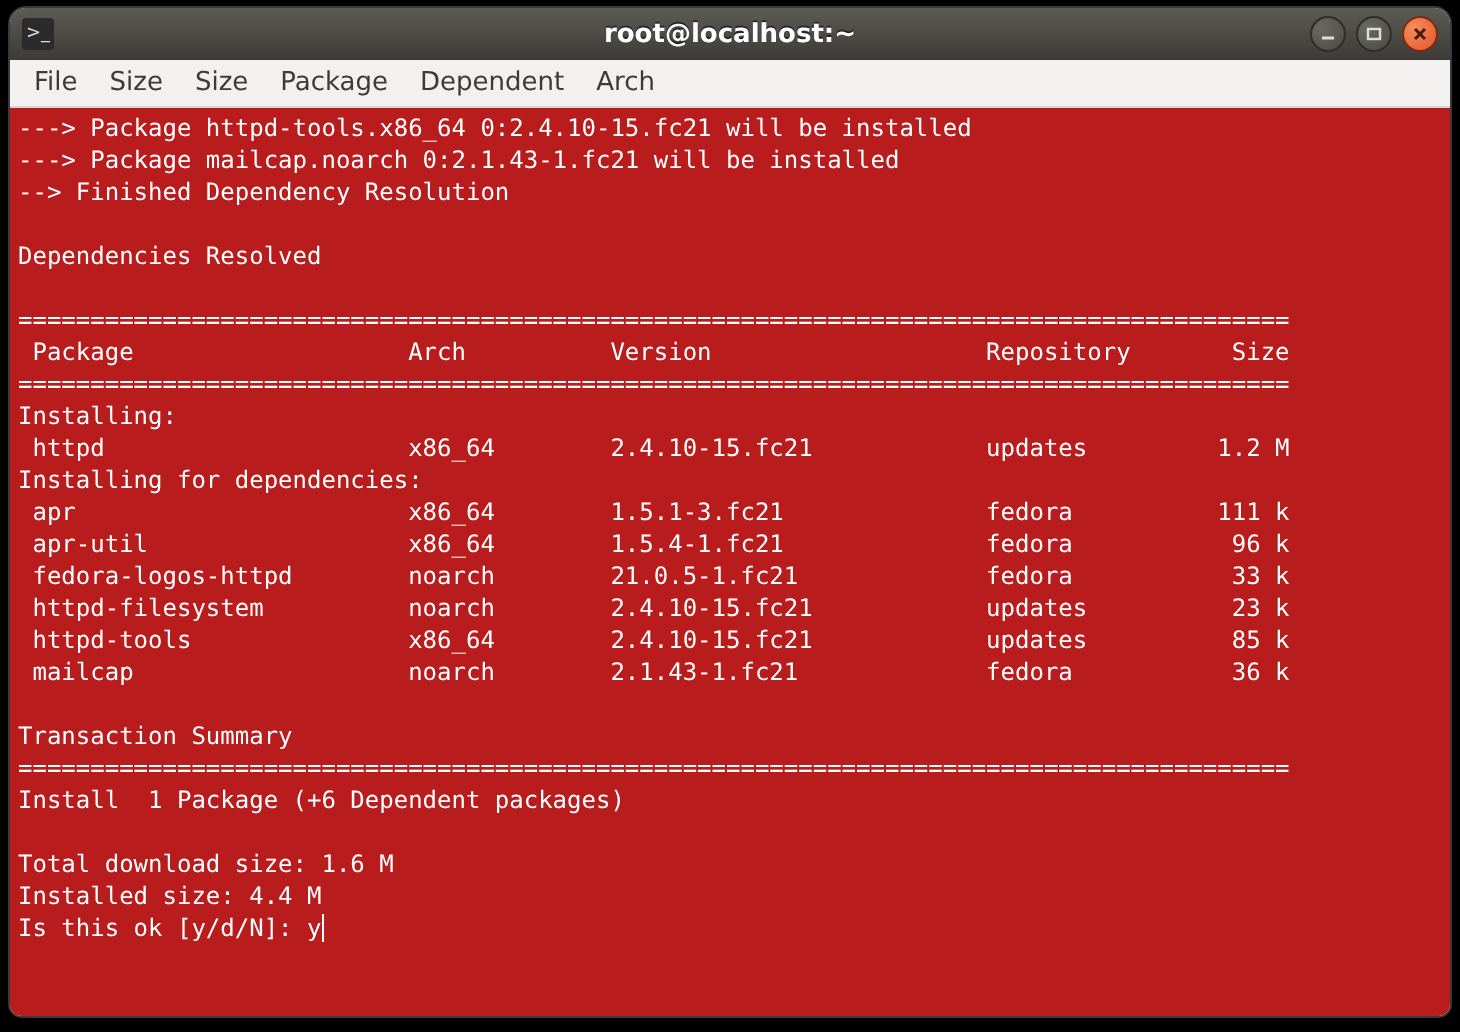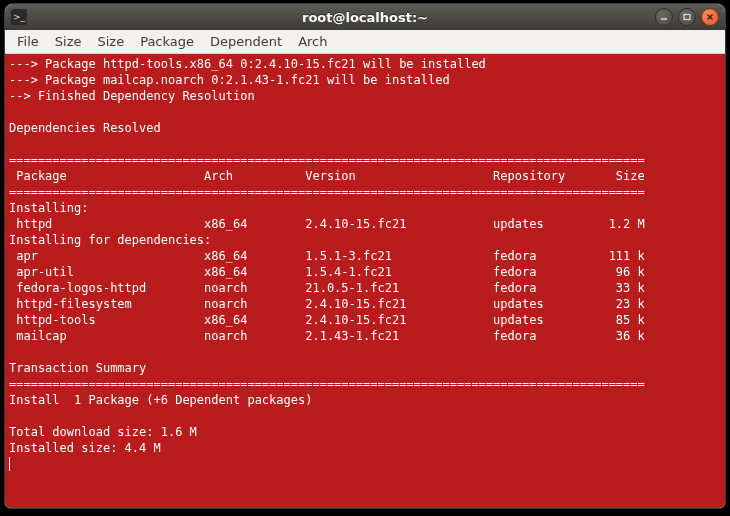--- a/index.html
+++ b/index.html
@@ -154,14 +154,14 @@
  httpd-filesystem          noarch        2.4.10-15.fc21            updates          23 k
  httpd-tools               x86_64        2.4.10-15.fc21            updates          85 k
  mailcap                   noarch        2.1.43-1.fc21             fedora           36 k
 
 Transaction Summary
 ========================================================================================
 Install  1 Package (+6 Dependent packages)
 
 Total download size: 1.6 M
 Installed size: 4.4 M
-<span class="cursor"></span></div>
+<span>Is this ok [y/d/N]: y</span><span class="cursor"></span></div>
 </div>
 
 </body></html>

